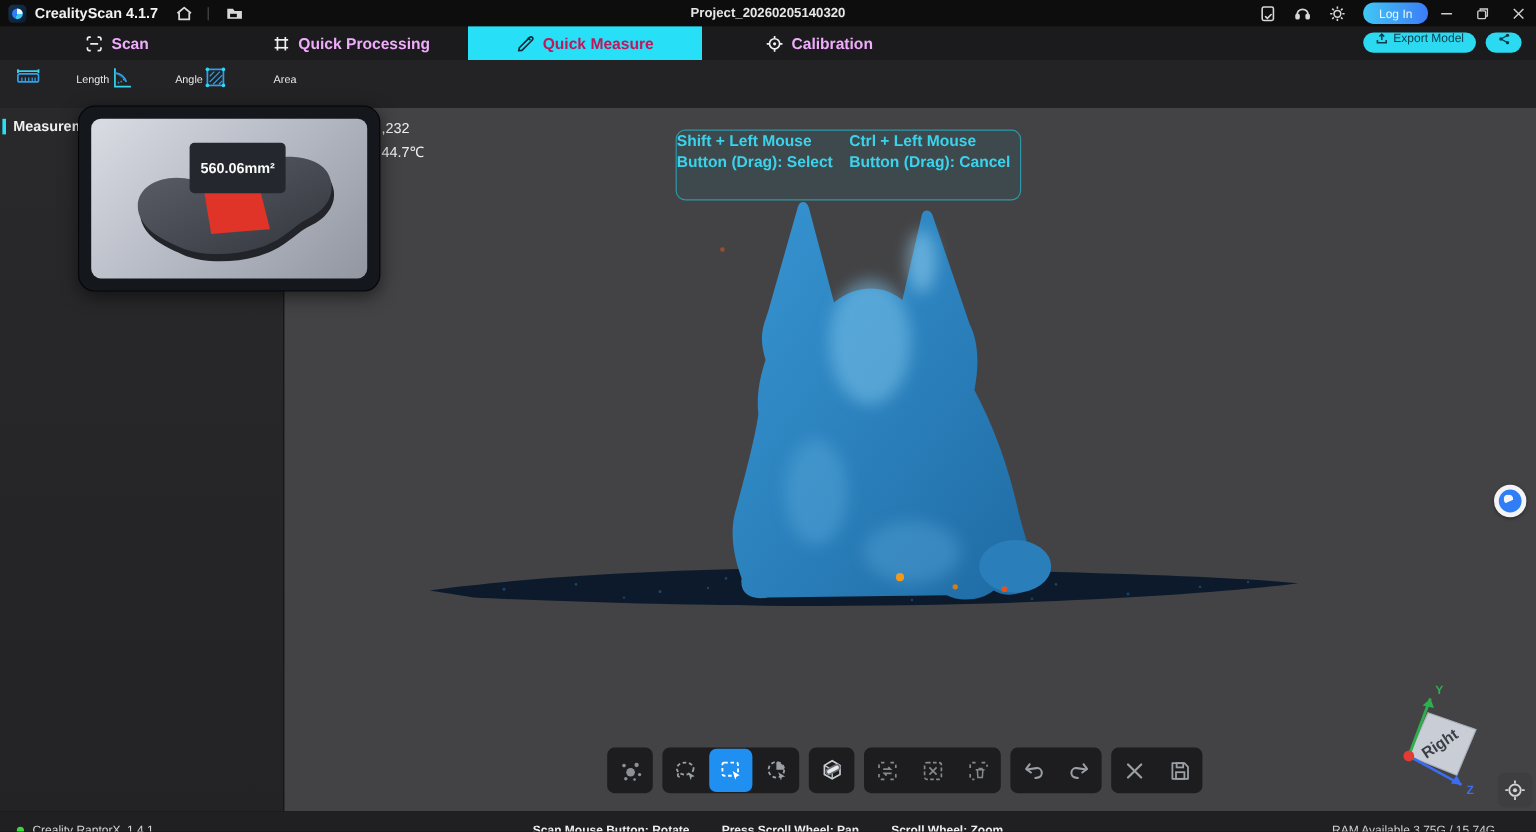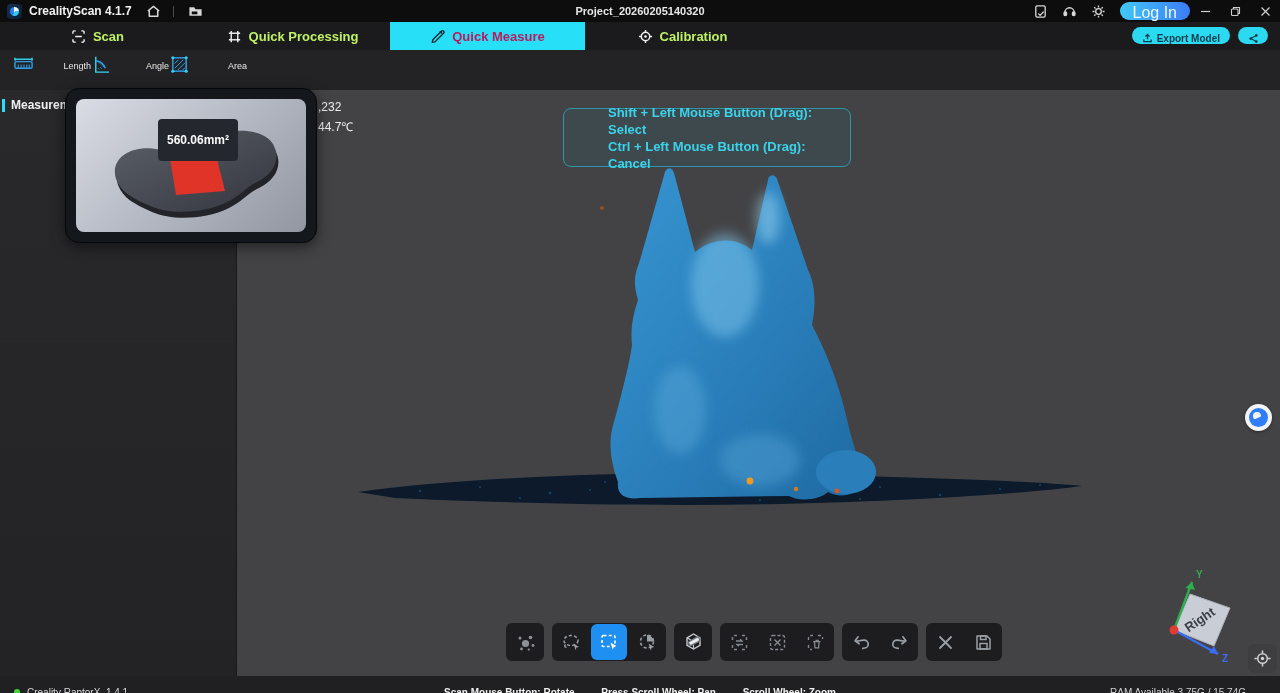--- a/index.html
+++ b/index.html
@@ -12,34 +12,34 @@
               background:linear-gradient(135deg,#16324f,#0c1c33); position:relative; }
   .app-logo::after { content:""; position:absolute; left:3px; top:3px; width:9px; height:9px;
               border-radius:50%; background:conic-gradient(#e8f6ff 0 90deg,#35c9f0 90deg 200deg,#2f7df7 200deg 360deg); }
   .app-title { color:#f2f2f2; font-size:12px; font-weight:bold; margin-left:7px; }
   .tb-icon { width:15px; height:15px; margin-left:14px; color:#d8d8d8; }
   .tb-sep { width:1px; height:11px; background:#4a4a4a; margin-left:12px; }
   .project-name { position:absolute; left:0; right:0; top:0; height:22px; line-height:22px;
               text-align:center; color:#e6e6e6; font-size:11px; font-weight:bold; pointer-events:none; }
   .tb-right { position:absolute; right:0; top:0; height:22px; display:flex; align-items:center; }
   .login-btn { height:18px; padding:2px 13px; border-radius:10px; border:none; cursor:pointer;
-              background:linear-gradient(90deg,#41c7f5,#3c7cf7); color:#eafaff; font-size:16px;
+              background:linear-gradient(90deg,#41c7f5,#3c7cf7); color:#eafaff; font-size:10px;
               line-height:18px; margin-left:14px; font-family:inherit; }
   .win-btn { width:30px; height:22px; display:flex; align-items:center; justify-content:center; color:#cfcfcf; }
   .win-btn svg { width:11px; height:11px; }
 
   
   .tabbar { position:relative; height:28px; background:#1b1b1d; display:flex; }
   .tab { width:195px; height:28px; display:flex; align-items:center; justify-content:center;
-         gap:7px; color:#bef264; font-size:13px; font-weight:bold; cursor:pointer; }
+         gap:7px; color:#f0abfc; font-size:13px; font-weight:bold; cursor:pointer; }
   .tab svg { width:15px; height:15px; }
   .tab.active { background:#27e0f7; color:#be185d; }
   .tab-actions { position:absolute; right:12px; top:5px; display:flex; gap:8px; align-items:center; }
   .pill { height:17px; border-radius:9px; background:#2bd9f0; color:#0b3d4d; font-size:10px;
-          font-weight:bold; display:flex; align-items:flex-end; gap:4px; padding:0 10px; border:none;
+          font-weight:normal; display:flex; align-items:flex-start; gap:4px; padding:0 10px; border:none;
           cursor:pointer; font-family:inherit; }
   .pill svg { width:11px; height:11px; }
   .pill.icon-only { width:30px; padding:0; justify-content:center; }
 
   
   .toolband { height:40px; background:#232325; display:flex; align-items:flex-start; padding-left:13px; }
   .mtool { width:78px; display:flex; flex-direction:row; align-items:center; padding-top:4px; cursor:pointer;justify-content:space-between; }
   .mtool svg { width:21px; height:21px; }
   .mtool .lbl { color:#e8e8e8; font-size:9px; margin-top:2px; }
 
@@ -48,22 +48,22 @@
   .left-panel { position:absolute; left:0; top:0; width:237px; height:586px;
                 background:linear-gradient(180deg,#29292c,#232326); border-right:1px solid #19191b; }
   .panel-header { display:flex; align-items:center; margin:8px 0 0 2px; }
   .panel-accent { width:3px; height:13px; background:#2adef6; }
   .panel-title { color:#f0f0f0; font-size:12px; font-weight:bold; margin-left:6px; white-space:nowrap; overflow:hidden; }
   .viewport { position:absolute; left:237px; top:0; right:0; height:586px; background:#434345; }
 
   .stat-block { position:absolute; left:318px; top:7px; color:#efefef; font-size:12px; line-height:20px; }
 
   .hint-box { position:absolute; left:563px; top:18px; width:288px; height:59px; border-radius:8px;
-              border:1px solid #2d97a8; background:rgba(54,84,92,.38); display:flex; flex-direction:column;
-              align-items:center; justify-content:center;padding-left:44px; }
+              border:1px solid #2d97a8; background:rgba(54,84,92,.38); display:flex; flex-direction:row;
+              align-items:flex-start; justify-content:center; }
   .hint-box div { color:#3bd3ec; font-size:13px; font-weight:bold; line-height:17px; }
 
   .scene { position:absolute; left:340px; top:70px; width:760px; height:350px; }
 
   .assist-btn { position:absolute; left:1245px; top:314px; width:27px; height:27px; border-radius:50%;
                 background:#f4f4f4; border:none; cursor:pointer; display:flex; align-items:center;
                 justify-content:center; box-shadow:0 1px 3px rgba(0,0,0,.4); }
   .assist-inner { width:19px; height:19px; border-radius:50%; background:#2f7df7; position:relative; }
   .assist-inner::after { content:""; position:absolute; left:4px; top:4px; width:8px; height:8px;
                 border-radius:50%; background:#f4f4f4; clip-path:polygon(0 0,100% 0,100% 55%,0 100%); }

